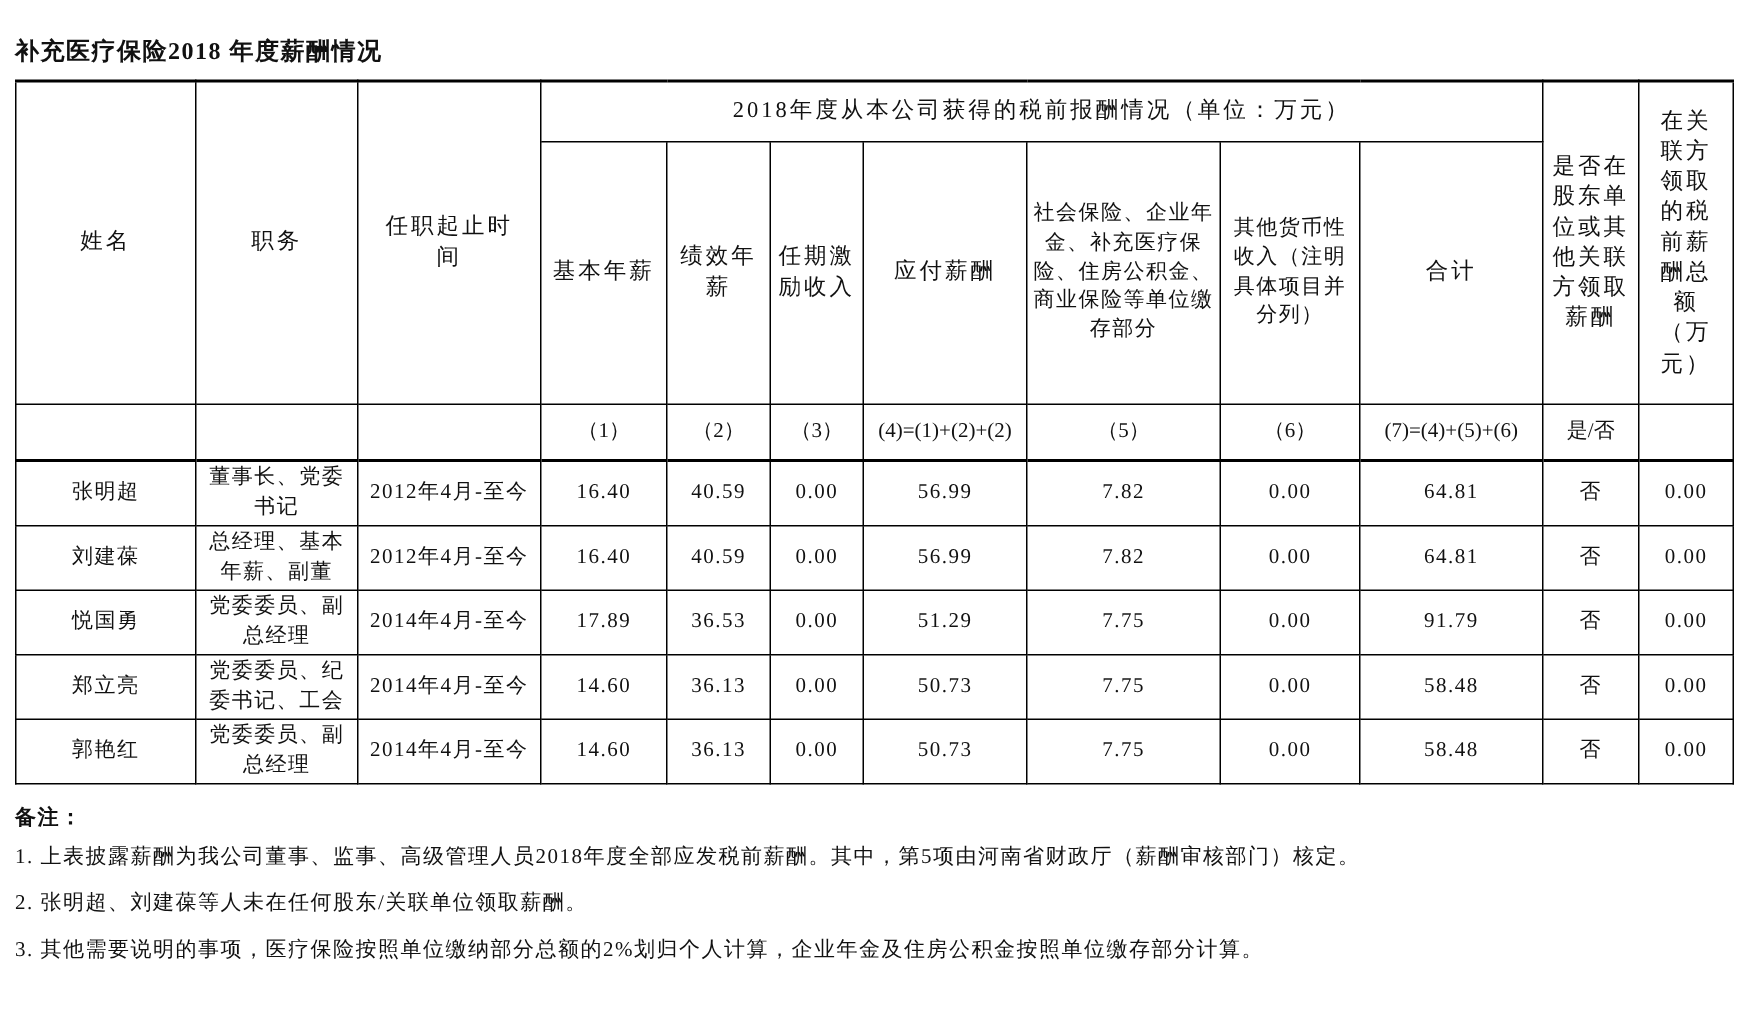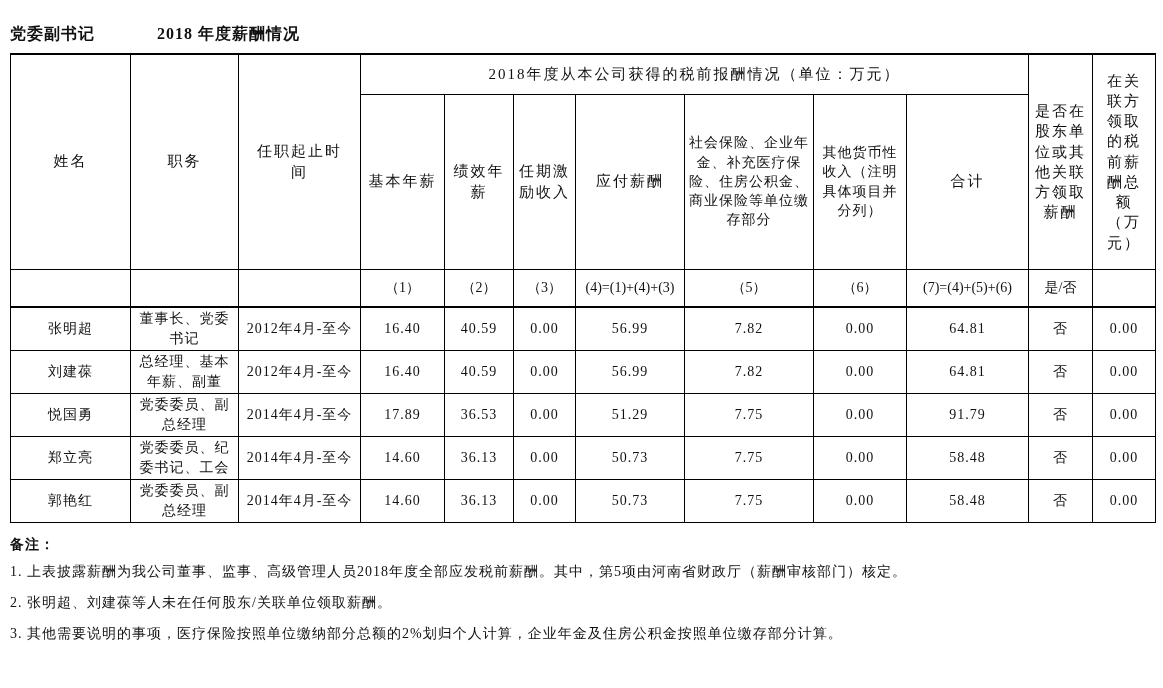--- a/index.html
+++ b/index.html
@@ -18,21 +18,21 @@
     font-size: 29px;
     font-weight: bold;
     letter-spacing: 1px;
   }
   .subtitle-line {
     margin: 24px 0 8px 10px;
     font-size: 16px;
     font-weight: bold;
     letter-spacing: 1px;
   }
-  .subtitle-line .sub-right { margin-left: 62px; }
+  .subtitle-line .sub-right { }
 
   table.salary-table {
     border-collapse: collapse;
     table-layout: fixed;
     width: 1145px;
     margin-left: 10px;
     border: 1px solid #000;
     border-top: 2px solid #000;
   }
   .salary-table td {
@@ -66,21 +66,21 @@
   .notes-label { font-weight: bold; margin-bottom: 8px; }
   .note-item { margin-bottom: 11px; line-height: 1.45; }
 </style>
 </head>
 <body>
 
 <div class="page">
 
 
   <div class="subtitle-line">
-    <span>党委副书记</span><span class="sub-right">2018 年度薪酬情况</span>
+    <span>补充医疗保险</span><span class="sub-right">2018 年度薪酬情况</span>
   </div>
 
   <table class="salary-table">
     <colgroup>
       <col style="width:120px">
         <col style="width:108px">
         <col style="width:122px">
       <col style="width:84px">
         <col style="width:69px">
         <col style="width:62px">
@@ -112,21 +112,21 @@
       <td>合计</td>
     </tr>
 
     <tr class="formula-row">
       <td></td>
       <td></td>
       <td></td>
       <td>（1）</td>
       <td>（2）</td>
       <td>（3）</td>
-      <td>(4)=(1)+(4)+(3)</td>
+      <td>(4)=(1)+(2)+(2)</td>
       <td>（5）</td>
       <td>（6）</td>
       <td>(7)=(4)+(5)+(6)</td>
       <td>是/否</td>
       <td></td>
     </tr>
 
     <tr class="data-row">
       <td>张明超</td>
       <td>董事长、党委书记</td>

